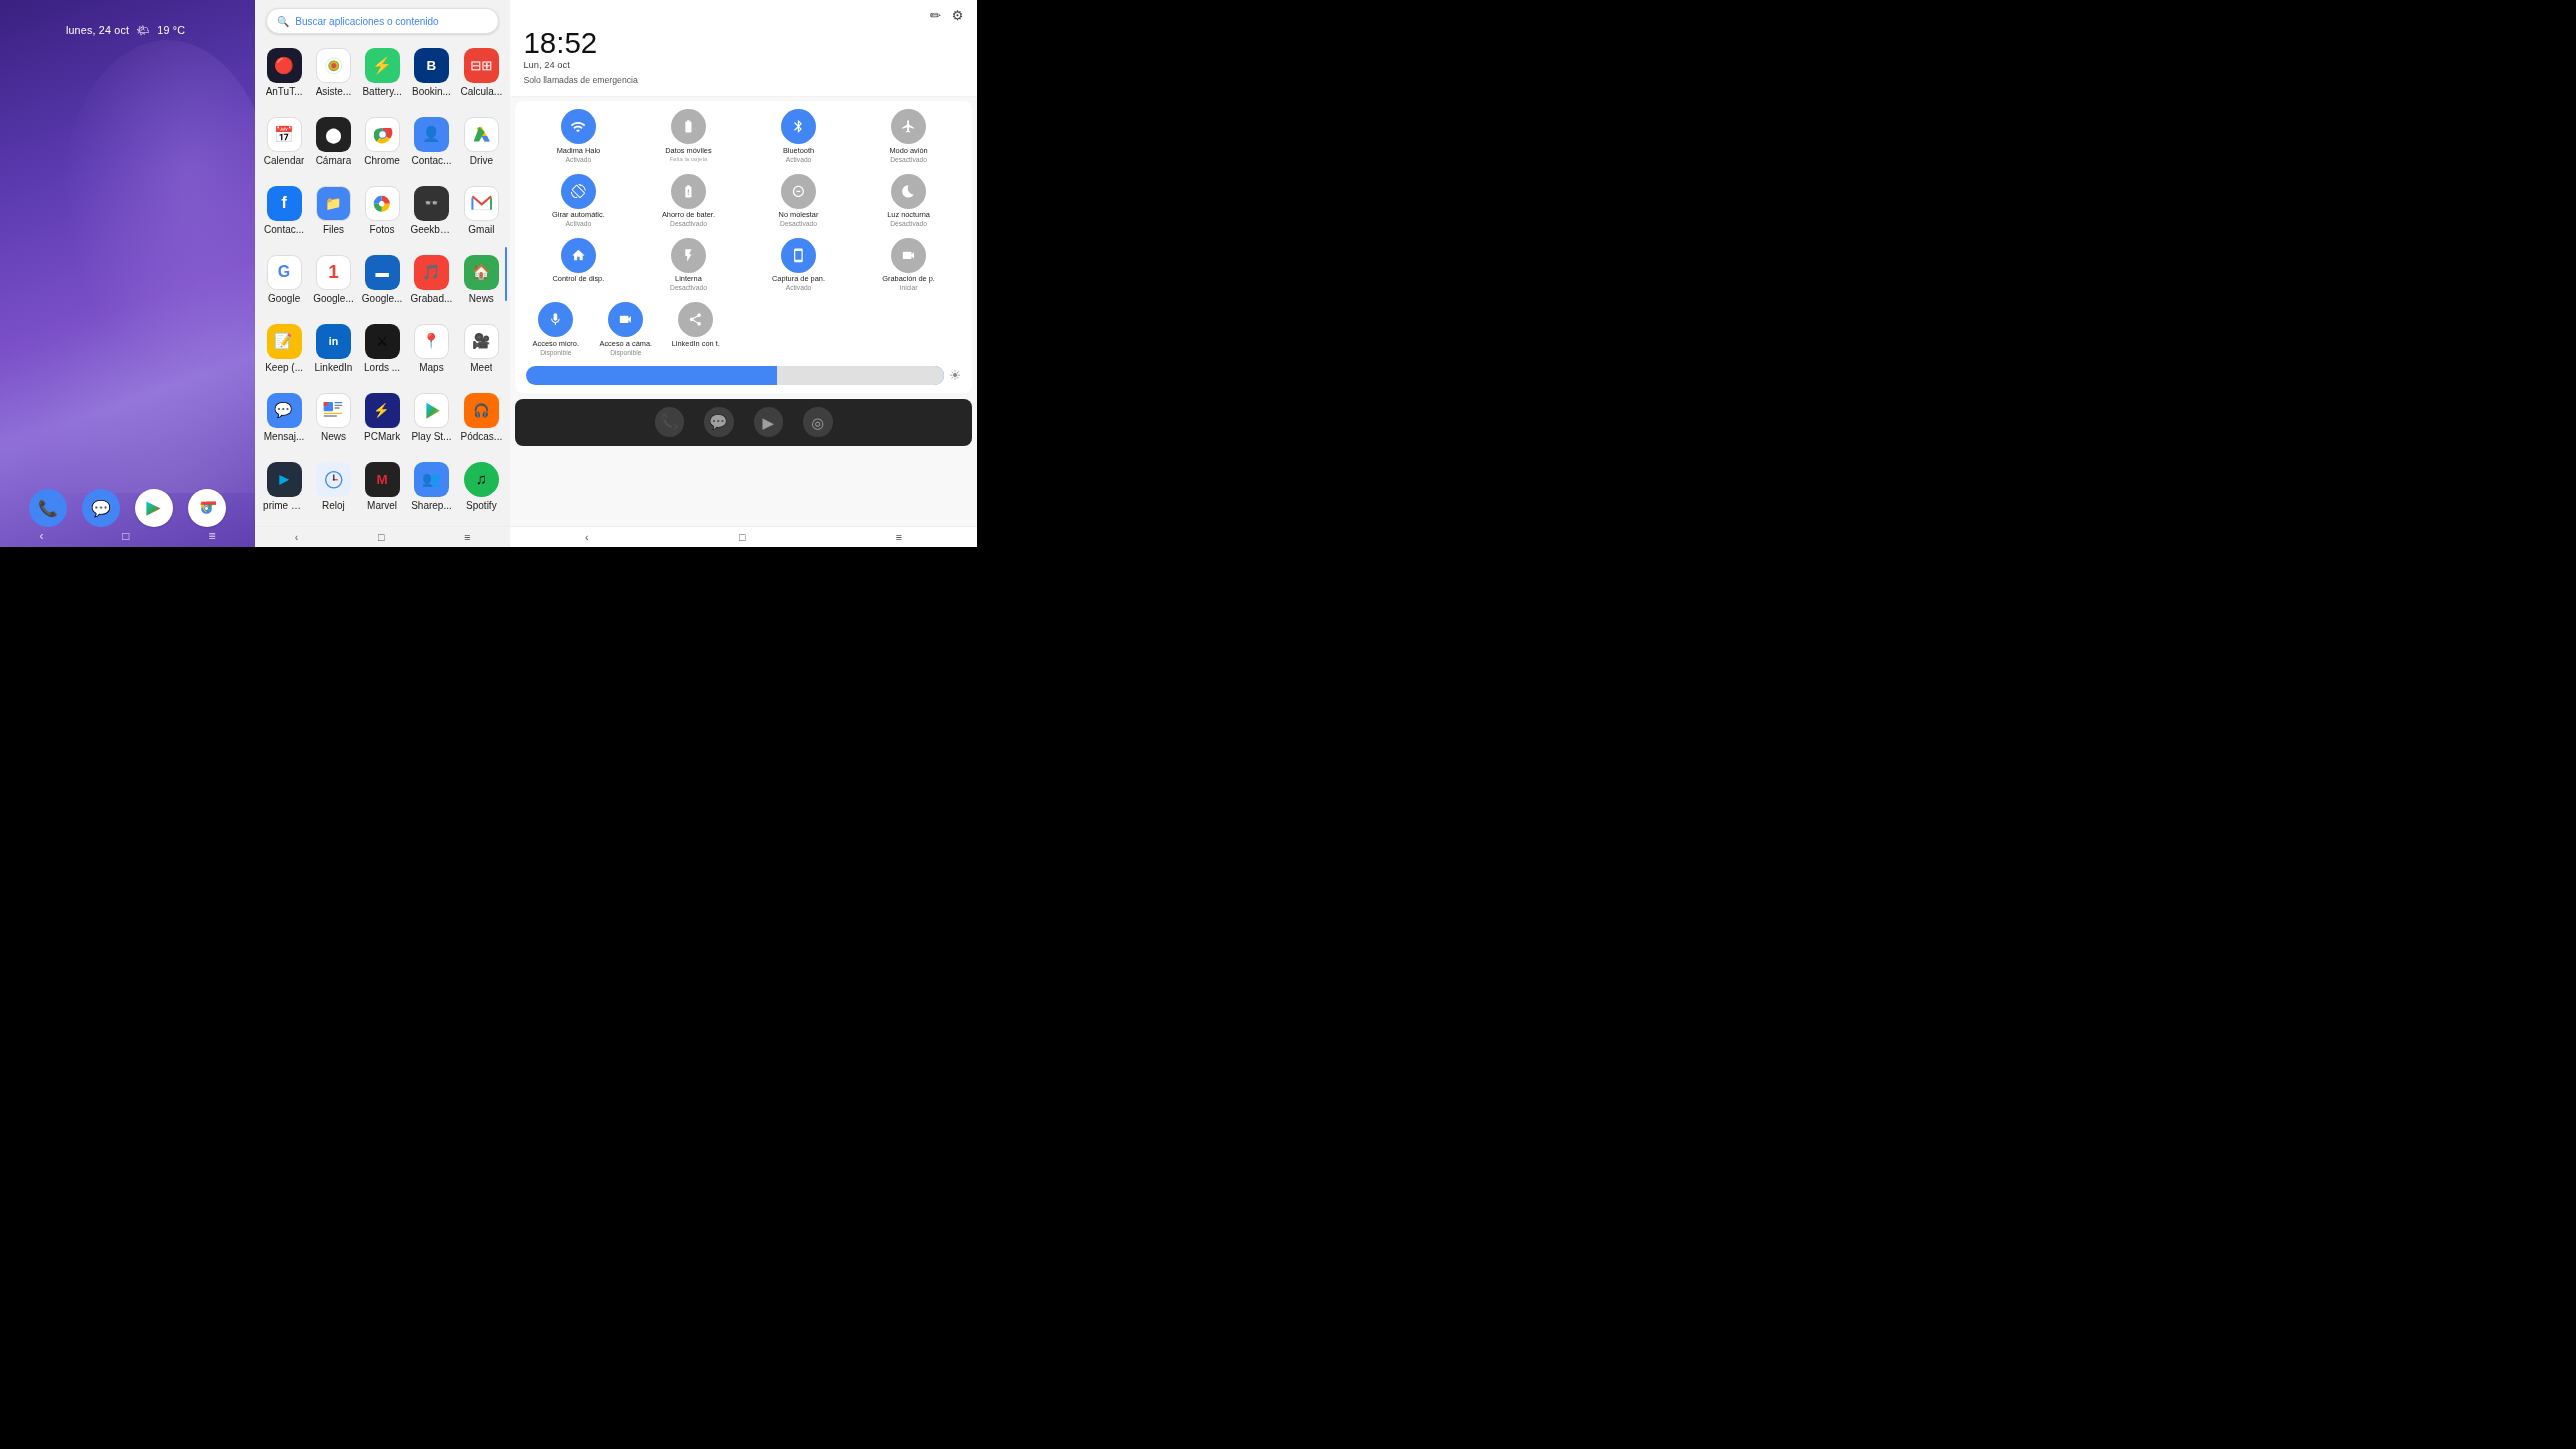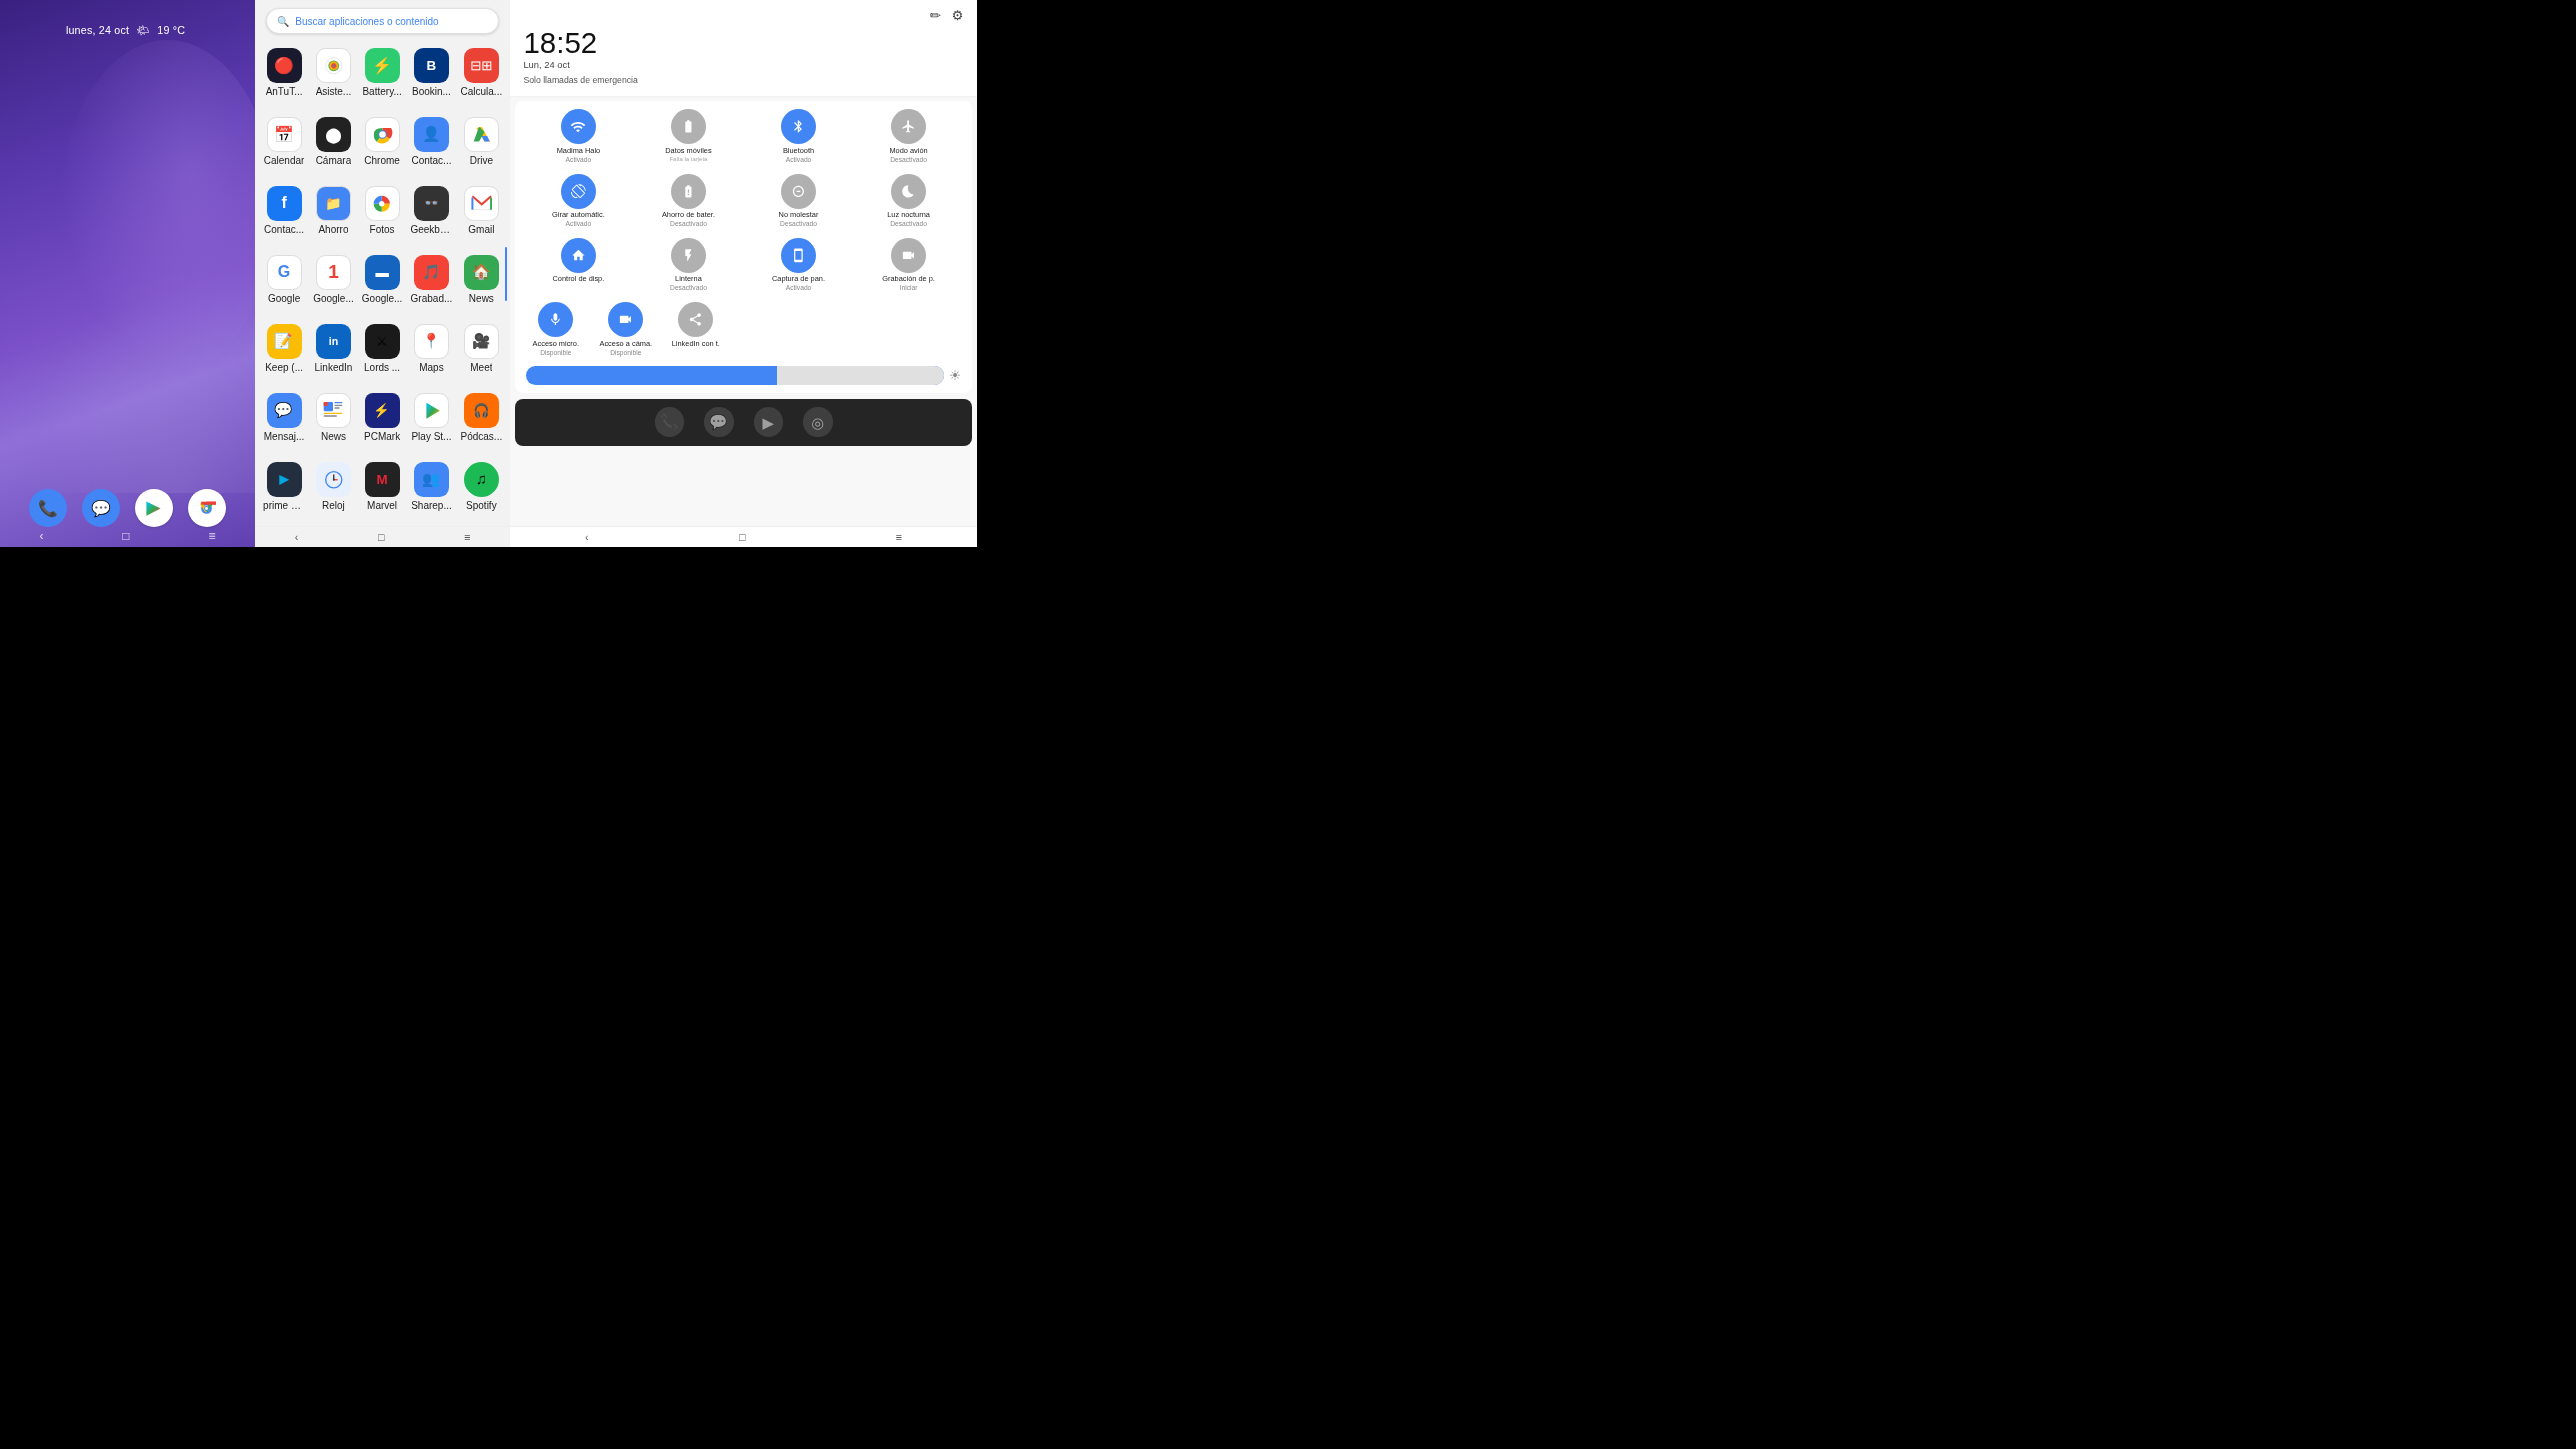--- a/index.html
+++ b/index.html
@@ -460,21 +460,21 @@
     <div class="app-item">
       <div class="app-icon ic-facebook">
         <span style="color:white;font-weight:bold;font-size:16px;">f</span>
       </div>
       <span class="app-label">Contac...</span>
     </div>
     <div class="app-item">
       <div class="app-icon ic-files" style="background:#4285f4;">
         <span style="color:white;font-size:13.4px;">📁</span>
       </div>
-      <span class="app-label">Ahorro</span>
+      <span class="app-label">Files</span>
     </div>
     <div class="app-item">
       <div class="app-icon ic-fotos">
         <svg width="21.5" height="21.5" viewBox="0 0 32 32">
           <path d="M16 16 L16 4 A12 12 0 0 1 28 16Z" fill="#ea4335"></path>
           <path d="M16 16 L28 16 A12 12 0 0 1 16 28Z" fill="#fbbc04"></path>
           <path d="M16 16 L16 28 A12 12 0 0 1 4 16Z" fill="#34a853"></path>
           <path d="M16 16 L4 16 A12 12 0 0 1 16 4Z" fill="#4285f4"></path>
           <circle cx="16" cy="16" r="4" fill="white"></circle>
         </svg>

